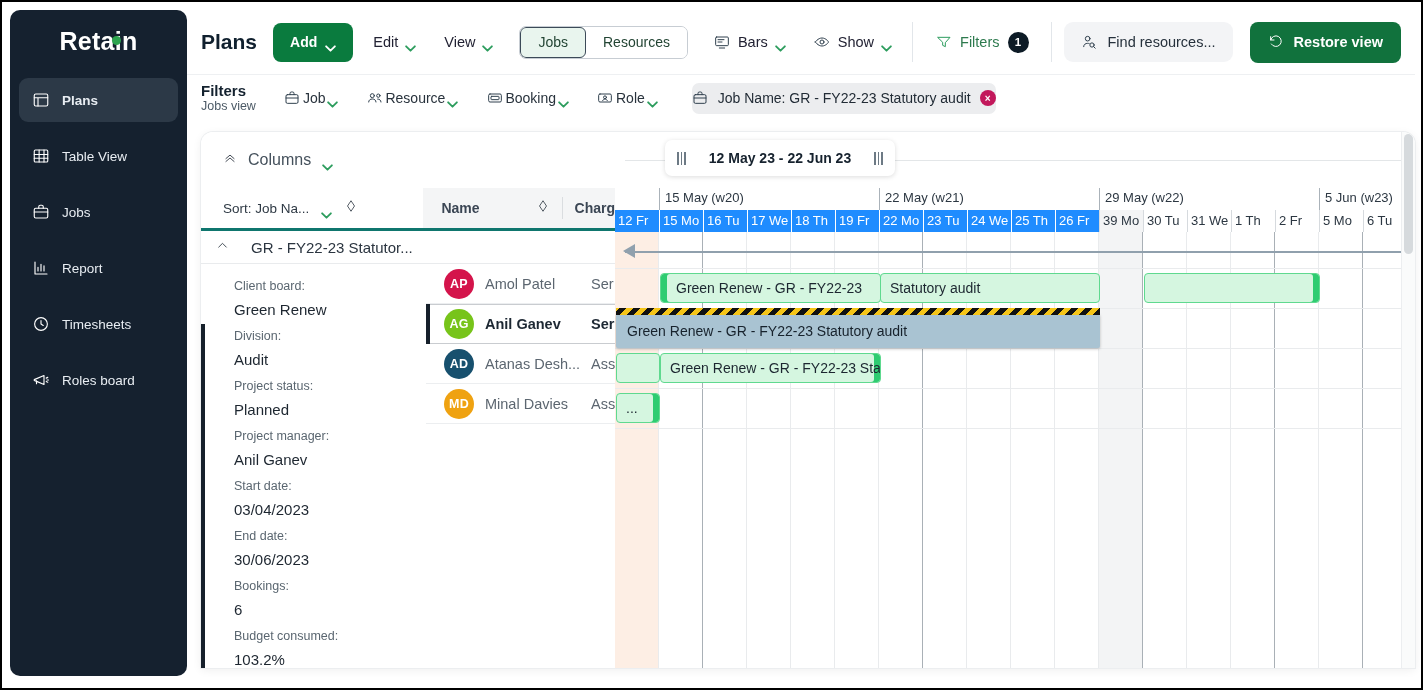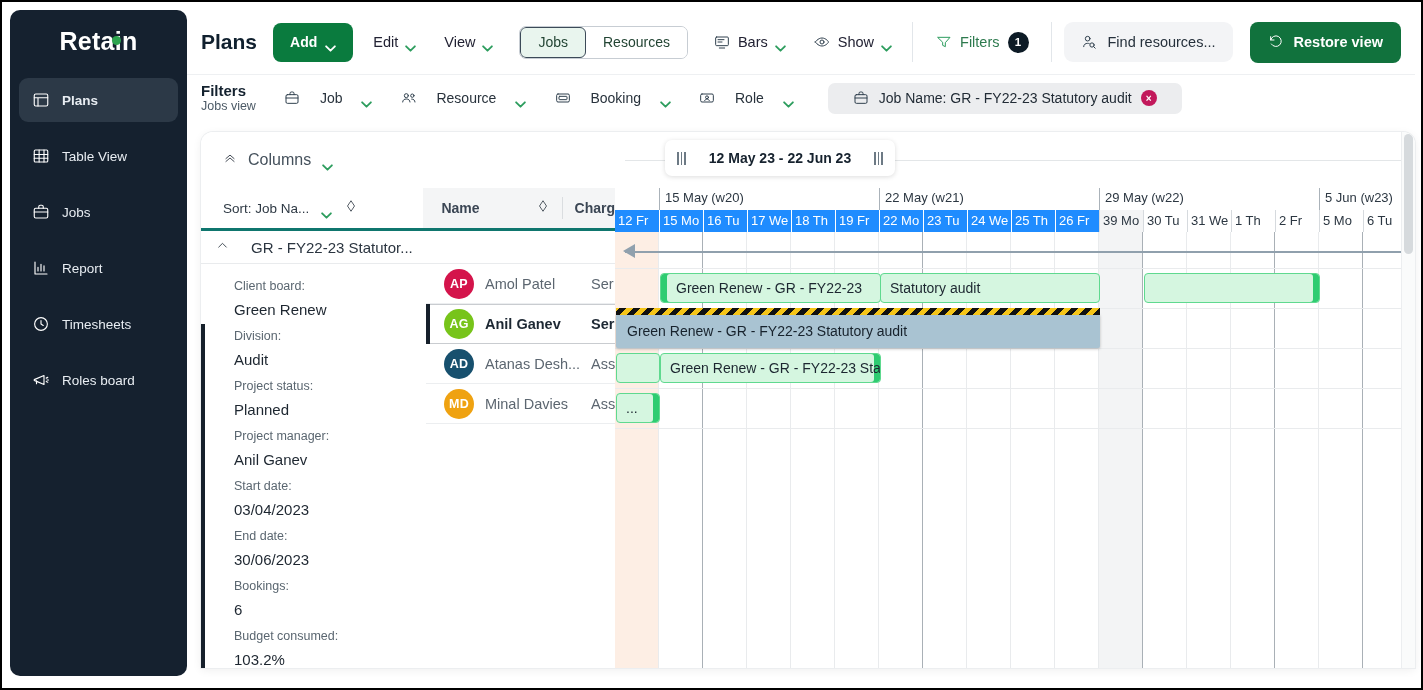--- a/index.html
+++ b/index.html
@@ -65,24 +65,24 @@
                  font-size:14.5px; font-weight:700; color:#fff; cursor:pointer;
                  margin-left:auto; }
 
   
   .filterbar { position:absolute; left:185px; top:72px; width:1228px; height:47px;
                background:#fff; display:flex; align-items:center; padding:0 14px; gap:4px;
                border-top:1px solid #eef0f2; }
   .filters-label { margin-right:12px; }
   .filters-label .t1 { font-size:15px; font-weight:700; color:#14222f; line-height:16px; }
   .filters-label .t2 { font-size:12.5px; color:#4c5a66; line-height:15px; }
-  .fl-item { display:flex; align-items:center; gap:19px; padding:0 12px; height:32px;
+  .fl-item { display:flex; align-items:center; gap:2px; padding:0 12px; height:32px;
              font-size:14px; color:#28323c; cursor:pointer; }
   .chip { display:flex; align-items:center; gap:9px; background:#ecedef;
-          border-radius:7px; height:31px; padding:0 25px; font-size:14px;
+          border-radius:7px; height:31px; padding:0 0; font-size:14px;
           color:#222c36; margin-left:18px; cursor:pointer; }
   .chip-x { width:16px; height:16px; border-radius:50%; background:#c2185b;
             color:#fff; font-size:10px; display:flex; align-items:center;
             justify-content:center; font-weight:700; }
 
   
   .panel { position:absolute; left:199px; top:130px; width:1214px; height:536px;
            background:#fff; border-radius:12px 12px 0 0;
            box-shadow:0 0 0 1px #eceef0, 0 2px 10px rgba(0,0,0,.07); overflow:hidden; }
 

